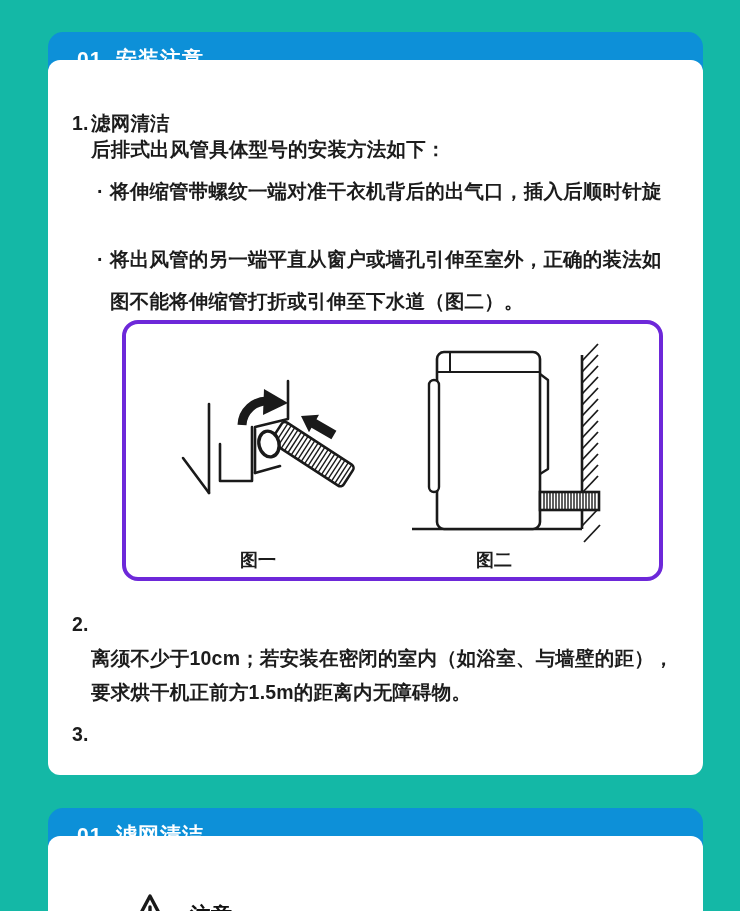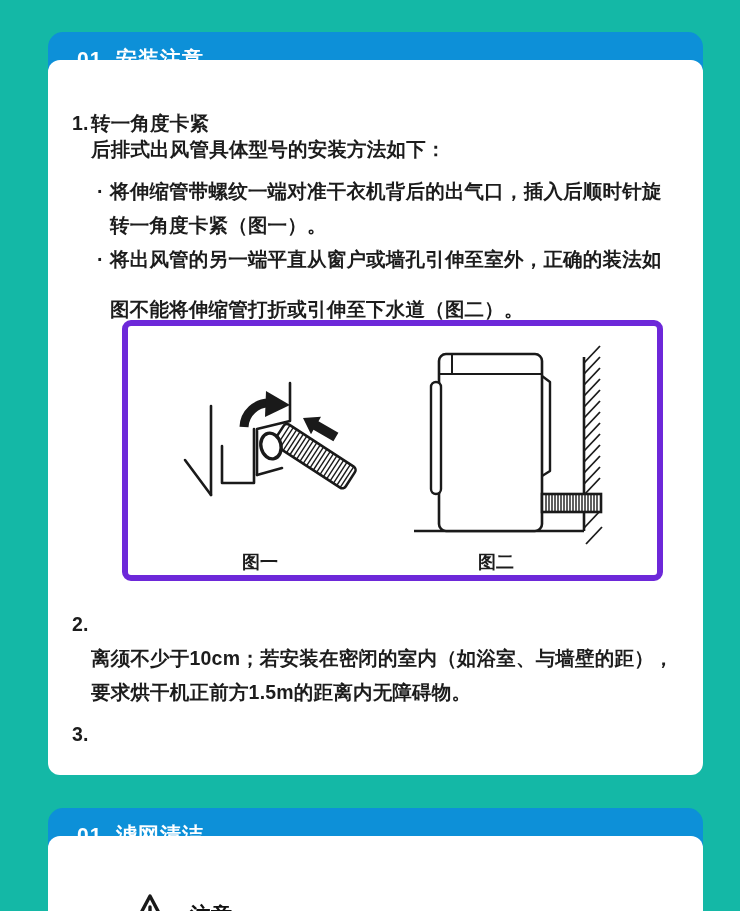--- a/index.html
+++ b/index.html
@@ -14,48 +14,47 @@
   #card1{top:60px;height:715px;}
   #card2{top:836px;height:130px;}
   #banner1{top:32px;}
   #banner2{top:808px;}
 
   .txt,.num,.dot{position:absolute;font-size:19.5px;font-weight:600;color:#1c1c1c;
                  line-height:23px;white-space:nowrap;letter-spacing:0.2px;}
   .dot{font-weight:700;}
 
   .figure-box{position:absolute;left:74px;top:260px;width:541px;height:261px;background:#ffffff;
-              border:6px solid #6d28d9;border-radius:9px;box-sizing:border-box;}
+              border:4px solid #6d28d9;border-radius:16px;box-sizing:border-box;}
   .fig-svg{position:absolute;}
   .fig-label{position:absolute;width:80px;text-align:center;font-size:18px;font-weight:600;color:#1c1c1c;}
 
   .note-label{position:absolute;left:142px;top:65px;font-size:21px;font-weight:700;color:#111;white-space:nowrap;}
   .warn-svg{position:absolute;left:82px;top:57px;}
 </style>
 </head>
 <body>
 
 <div class="page">
 
   <div class="banner" id="banner1">
     <span class="banner-title">01. 安装注意</span>
   </div>
 
   <div class="card" id="card1">
     <span class="num" style="left:24px;top:52px">1.</span>
-    <span class="txt" style="left:43px;top:52px">转一角度卡紧</span>
+    <span class="txt" style="left:43px;top:52px">滤网清洁</span>
     <span class="txt" style="left:43px;top:78px">后排式出风管具体型号的安装方法如下：</span>
 
     <span class="dot" style="left:49px;top:120px">·</span>
     <span class="txt" style="left:62px;top:120px">将伸缩管带螺纹一端对准干衣机背后的出气口，插入后顺时针旋</span>
-    <span class="txt" style="left:62px;top:154px">转一角度卡紧（图一）。</span>
 
     <span class="dot" style="left:49px;top:188px">·</span>
     <span class="txt" style="left:62px;top:188px">将出风管的另一端平直从窗户或墙孔引伸至室外，正确的装法如</span>
-    <span class="txt" style="left:62px;top:238px">图不能将伸缩管打折或引伸至下水道（图二）。</span>
+    <span class="txt" style="left:62px;top:230px">图不能将伸缩管打折或引伸至下水道（图二）。</span>
 
     <div class="figure-box">
 
       <svg class="fig-svg" style="left:26px;top:38px" width="220" height="160" viewBox="0 0 220 160">
         <g stroke="#1a1a1a" stroke-width="2.6" fill="none" stroke-linecap="round" stroke-linejoin="round">
           <line x1="57" y1="42" x2="57" y2="131"></line>
           <line x1="31" y1="96" x2="57" y2="131"></line>
           <path d="M68 82 V119 H100 V65"></path>
           <path d="M136 19 V57 L103 65 V111"></path>
           <line x1="103" y1="111" x2="128" y2="104"></line>

